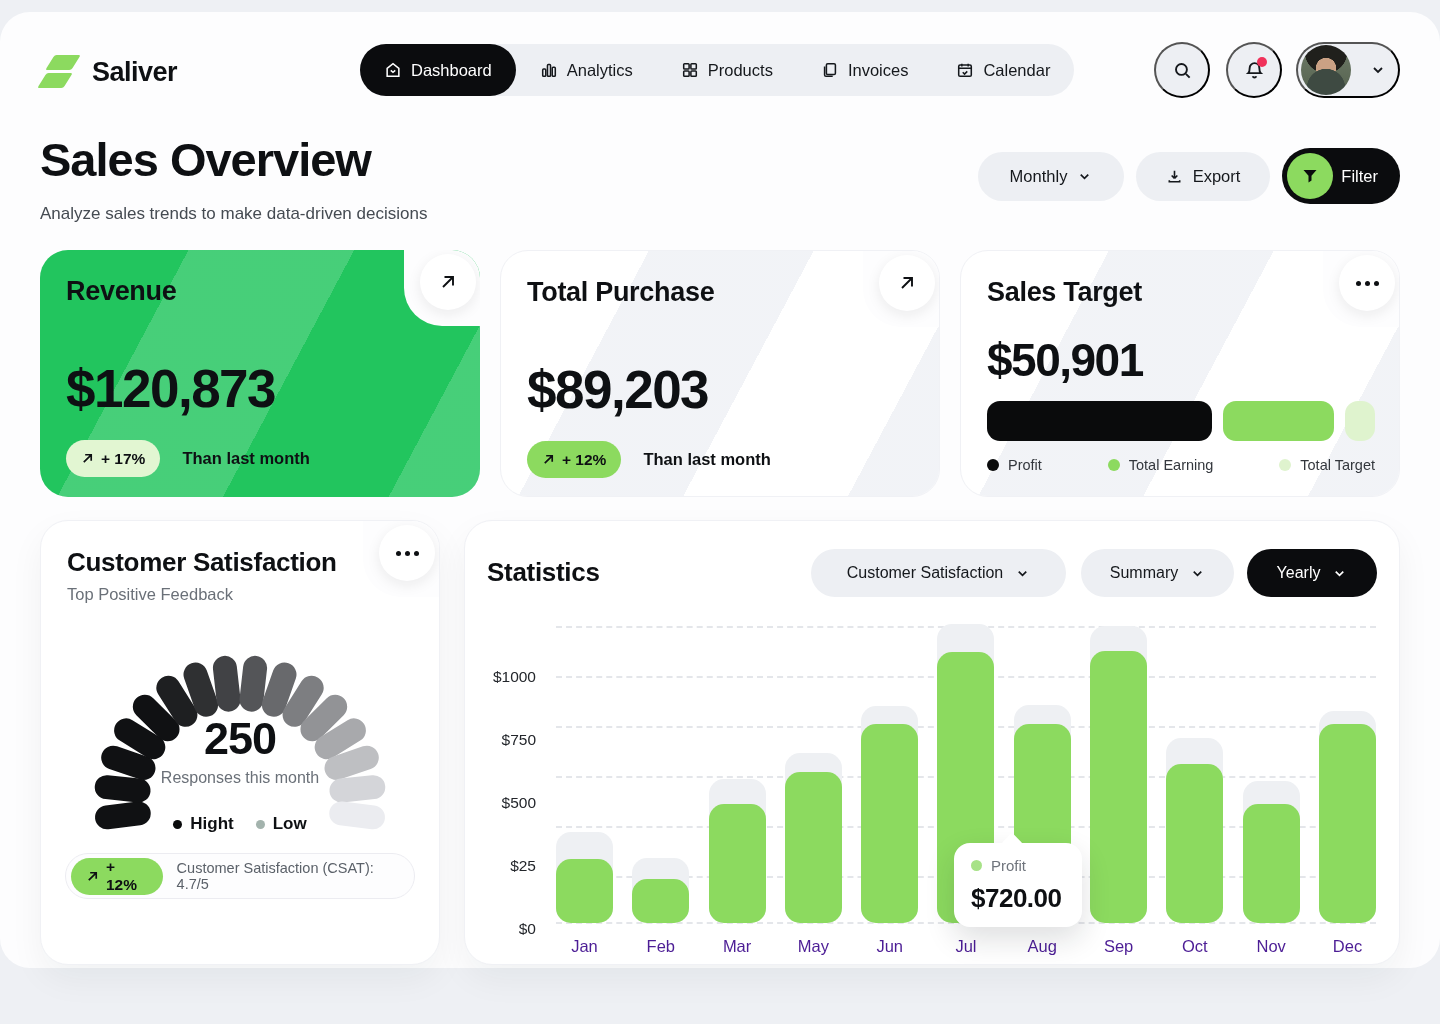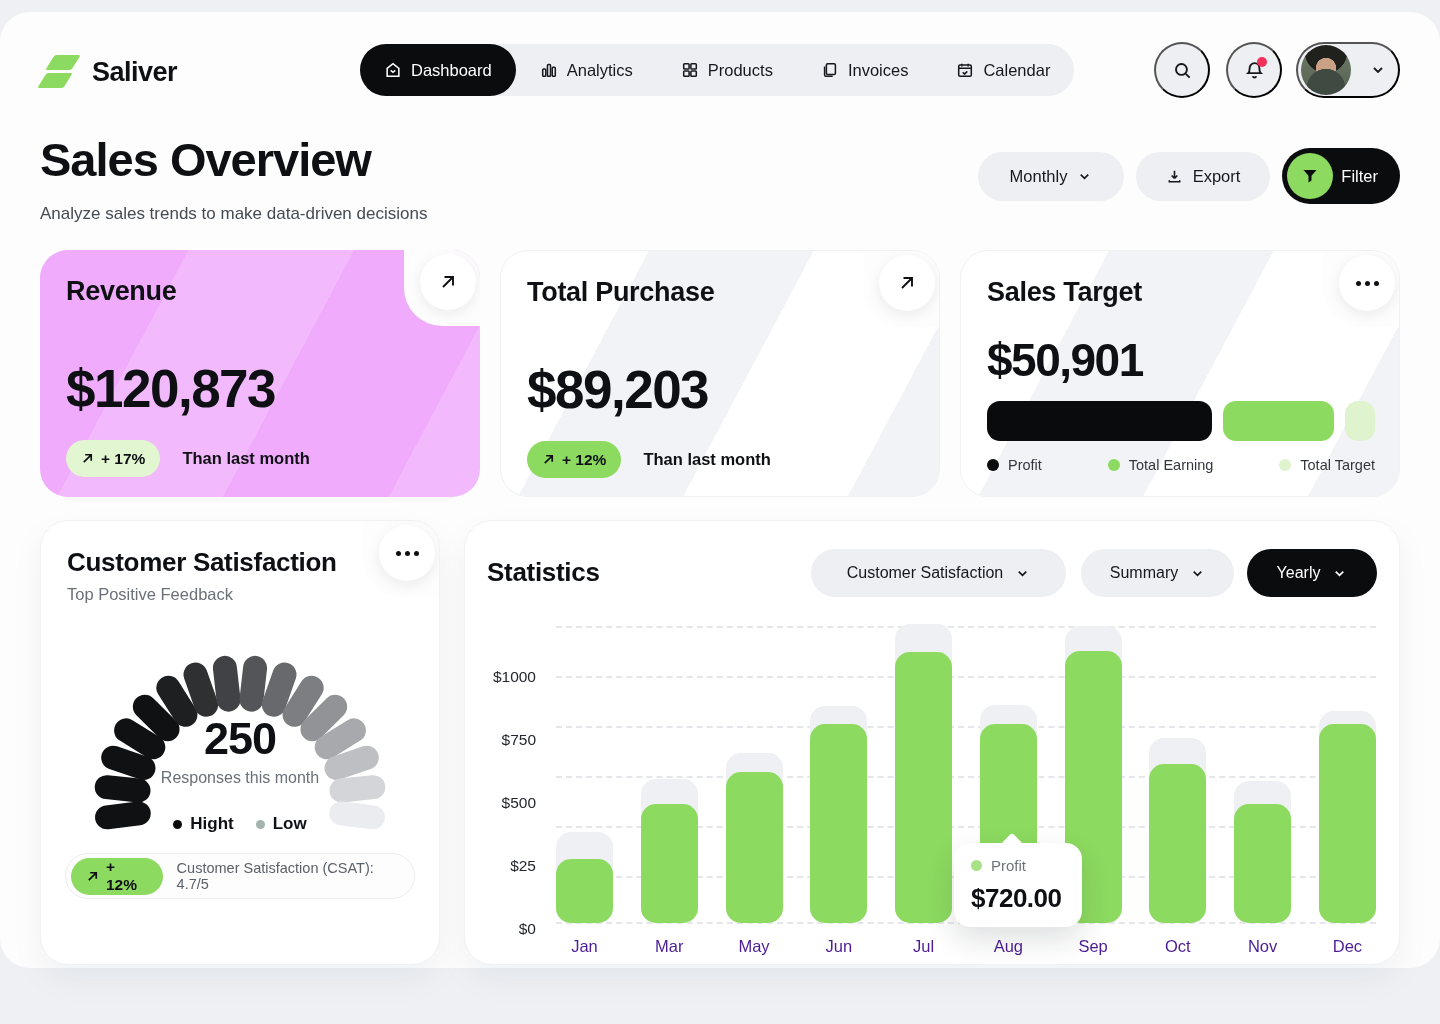--- a/index.html
+++ b/index.html
@@ -45,21 +45,21 @@
   .pill-btn svg { width:17px; height:17px; }
   .btn-period { left:978px; width:146px; }
   .btn-export { left:1136px; width:134px; }
   .btn-filter { left:1282px; top:148px; width:118px; height:56px; background:#0b0c0e; color:#fff; border-radius:28px; justify-content:flex-end; padding-right:22px; }
   .filter-ball { position:absolute; left:5px; top:5px; width:46px; height:46px; border-radius:50%; background:#8cda5f; display:flex; align-items:center; justify-content:center; }
   .filter-ball svg { width:18px; height:18px; }
 
   
   .card { position:absolute; border-radius:28px; overflow:hidden; }
   .row1 { top:250px; height:247px; width:440px; }
-  .card-revenue  { left:40px;  background:#f0abfc; }
+  .card-revenue  { left:40px;  background:#22c55e; }
   .card-revenue::before { content:""; position:absolute; inset:0;
       background:linear-gradient(118deg, transparent 0 26%, rgba(255,255,255,.17) 26% 55%, transparent 55% 84%, rgba(255,255,255,.17) 84% 100%); }
   .card-purchase { left:500px; background:#ffffff; border:1px solid #f0f1f5; }
   .card-target   { left:960px; background:#ffffff; border:1px solid #f0f1f5; }
   .card-purchase::before, .card-target::before { content:""; position:absolute; inset:0;
       background:linear-gradient(118deg, transparent 0 26%, #edeff4 26% 55%, transparent 55% 84%, #edeff4 84% 100%); opacity:.75; }
   .card h3 { position:absolute; left:26px; top:26px; font-size:27px; font-weight:600; letter-spacing:-0.3px; }
   .big-value { position:absolute; left:26px; top:108px; font-size:53px; font-weight:700; letter-spacing:-1.5px; }
   .card-target .big-value { top:82px; font-size:46px; }
   .delta-row { position:absolute; left:26px; top:190px; display:flex; align-items:center; gap:22px; }
@@ -427,20 +427,25 @@
           <div class="grid" style="top: 253px;"></div>
           <div class="grid" style="top: 299px;"></div>
         </div>
       <div class="bars">
           <div class="bcol">
             <div class="track" style="height: 91px;"></div>
             <div class="gbar stripes" style="height: 64px;"></div>
             <div class="month">Jan</div>
           </div>
           <div class="bcol">
+            <div class="track" style="height: 65px;"></div>
+            <div class="gbar stripes" style="height: 44px;"></div>
+            <div class="month">Feb</div>
+          </div>
+          <div class="bcol">
             <div class="track" style="height: 144px;"></div>
             <div class="gbar stripes" style="height: 119px;"></div>
             <div class="month">Mar</div>
           </div>
           <div class="bcol">
             <div class="track" style="height: 170px;"></div>
             <div class="gbar stripes" style="height: 151px;"></div>
             <div class="month">May</div>
           </div>
           <div class="bcol">

